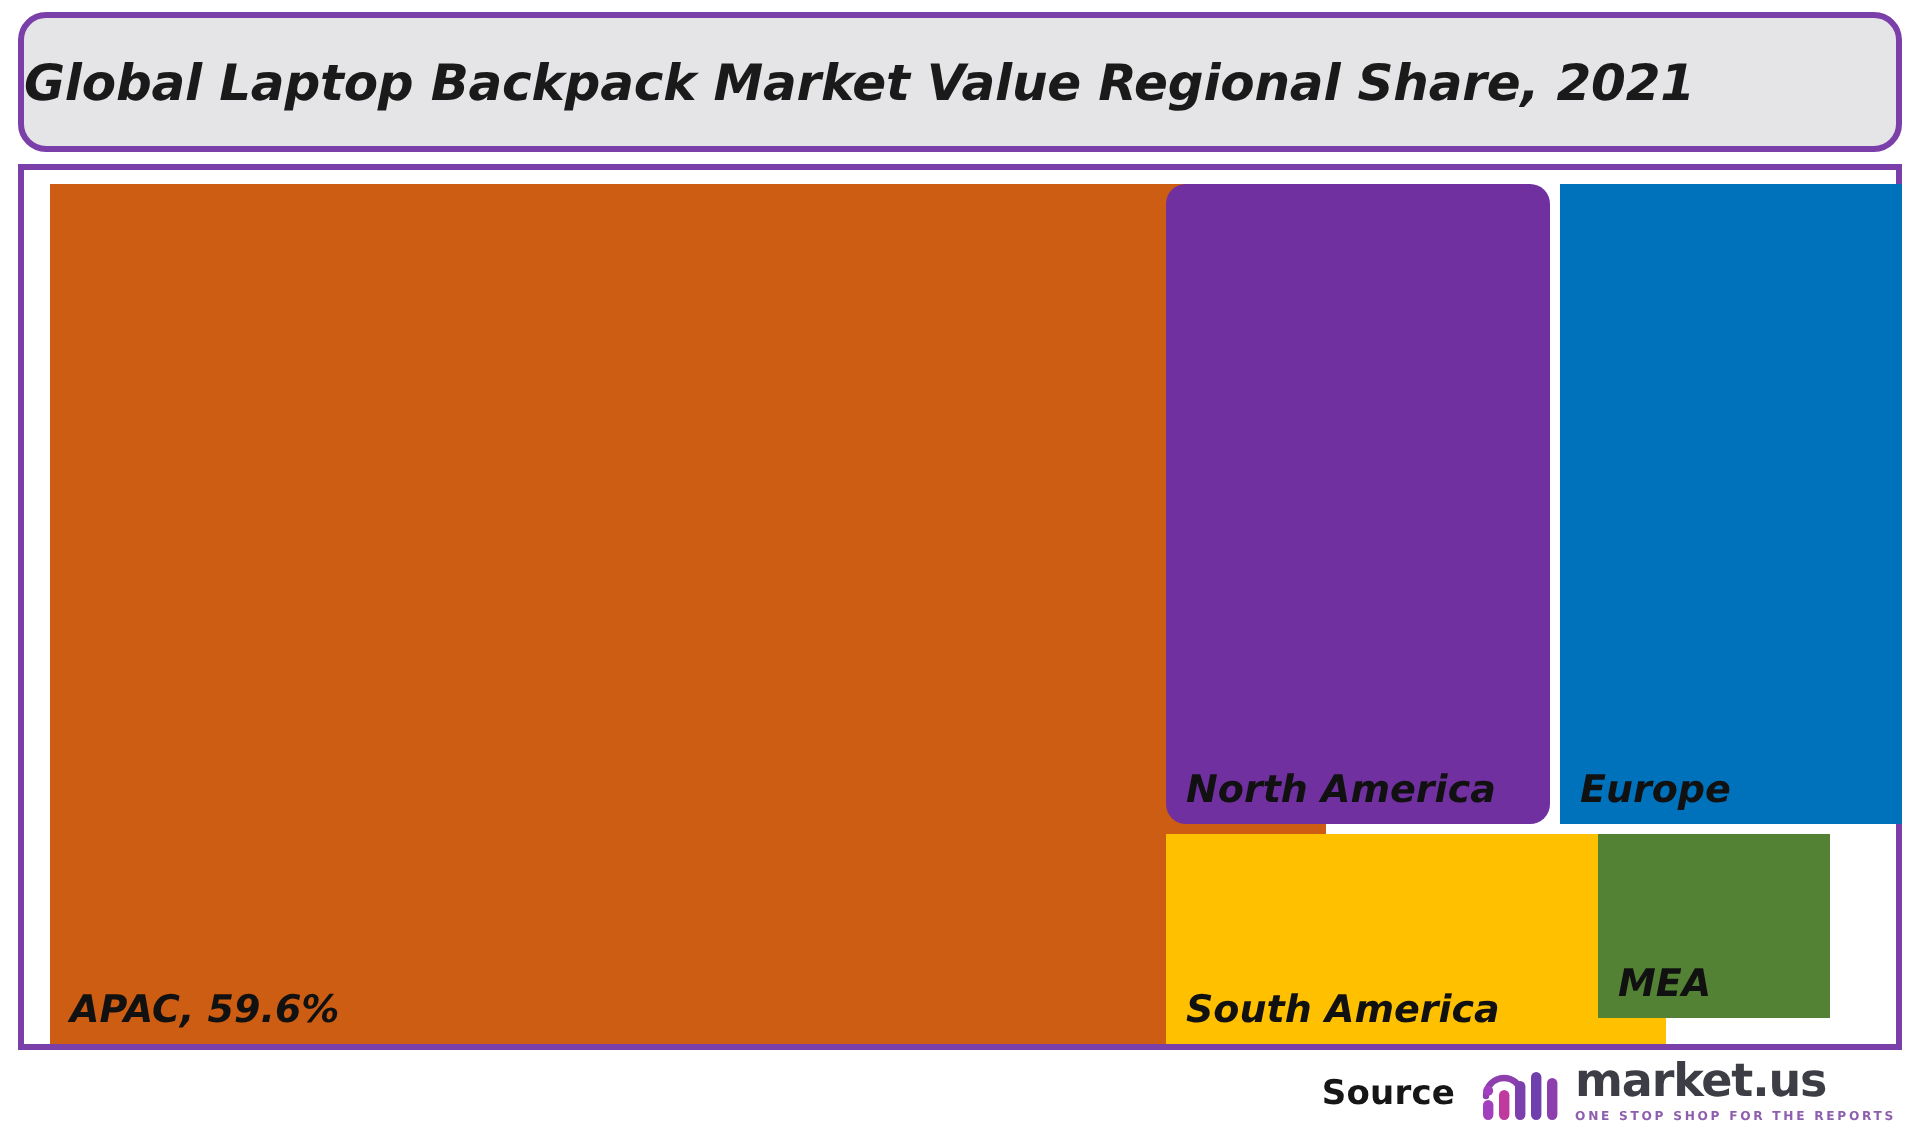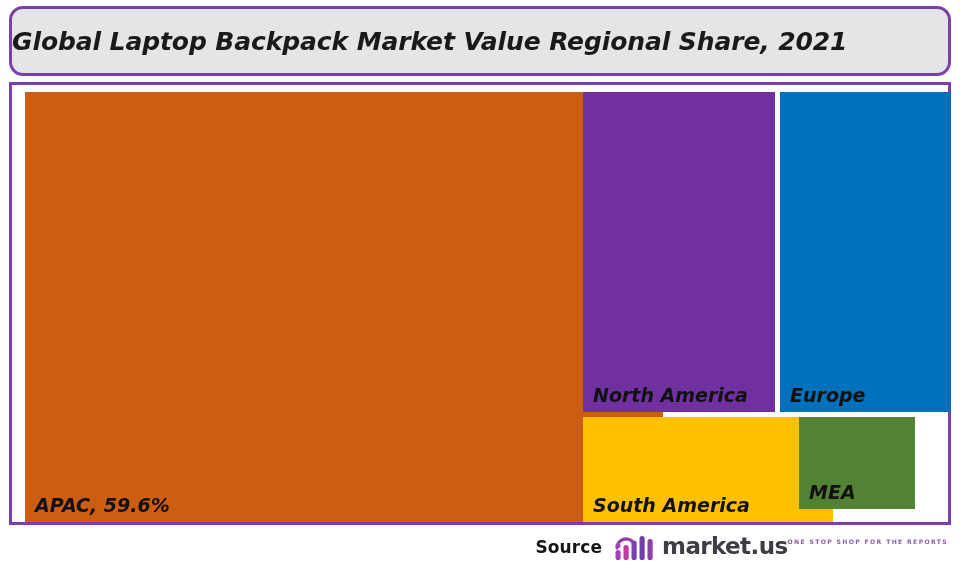--- a/index.html
+++ b/index.html
@@ -97,21 +97,21 @@
     align-items: center;
   }
   .logo-mark {
     width: 42px;
     height: 30px;
     margin-right: 6px;
     display: block;
   }
   .logo-text-wrap {
     display: flex;
-    flex-direction: row;
+    flex-direction: column;
     justify-content: space-between;
   }
   .logo-word {
     font-size: 23px;
     font-weight: bold;
     color: #3d3d46;
     line-height: 0.95;
     letter-spacing: -0.6px;
   }
   .logo-word .dot-us { color: #3d3d46; }
@@ -129,21 +129,21 @@
 
 <div class="title-box">
   <div class="title-text">Global Laptop Backpack Market Value Regional Share, 2021</div>
 </div>
 
 <div class="chart-frame">
   <div class="treemap" id="treemap">
       <div class="tile" style="left: 0px; top: 0px; width: 638px; height: 430px; background: rgb(204, 93, 18);">
         <div class="tile-label">APAC, 59.6%</div>
       </div>
-      <div class="tile" style="left: 558px; top: 0px; width: 192px; height: 320px; background: rgb(112, 48, 160);">
+      <div class="tile" style="left: 558px; top: 0px; width: 192px; height: 320px; background: rgb(112, 48, 160); border-radius: 10px;">
         <div class="tile-label">North America</div>
       </div>
       <div class="tile" style="left: 558px; top: 325px; width: 250px; height: 105px; background: rgb(255, 192, 0);">
         <div class="tile-label">South America</div>
       </div>
       <div class="tile" style="left: 755px; top: 0px; width: 171px; height: 320px; background: rgb(0, 114, 188);">
         <div class="tile-label">Europe</div>
       </div>
       <div class="tile" style="left: 774px; top: 325px; width: 116px; height: 92px; background: rgb(84, 130, 53);">
         <div class="tile-label">MEA</div>

